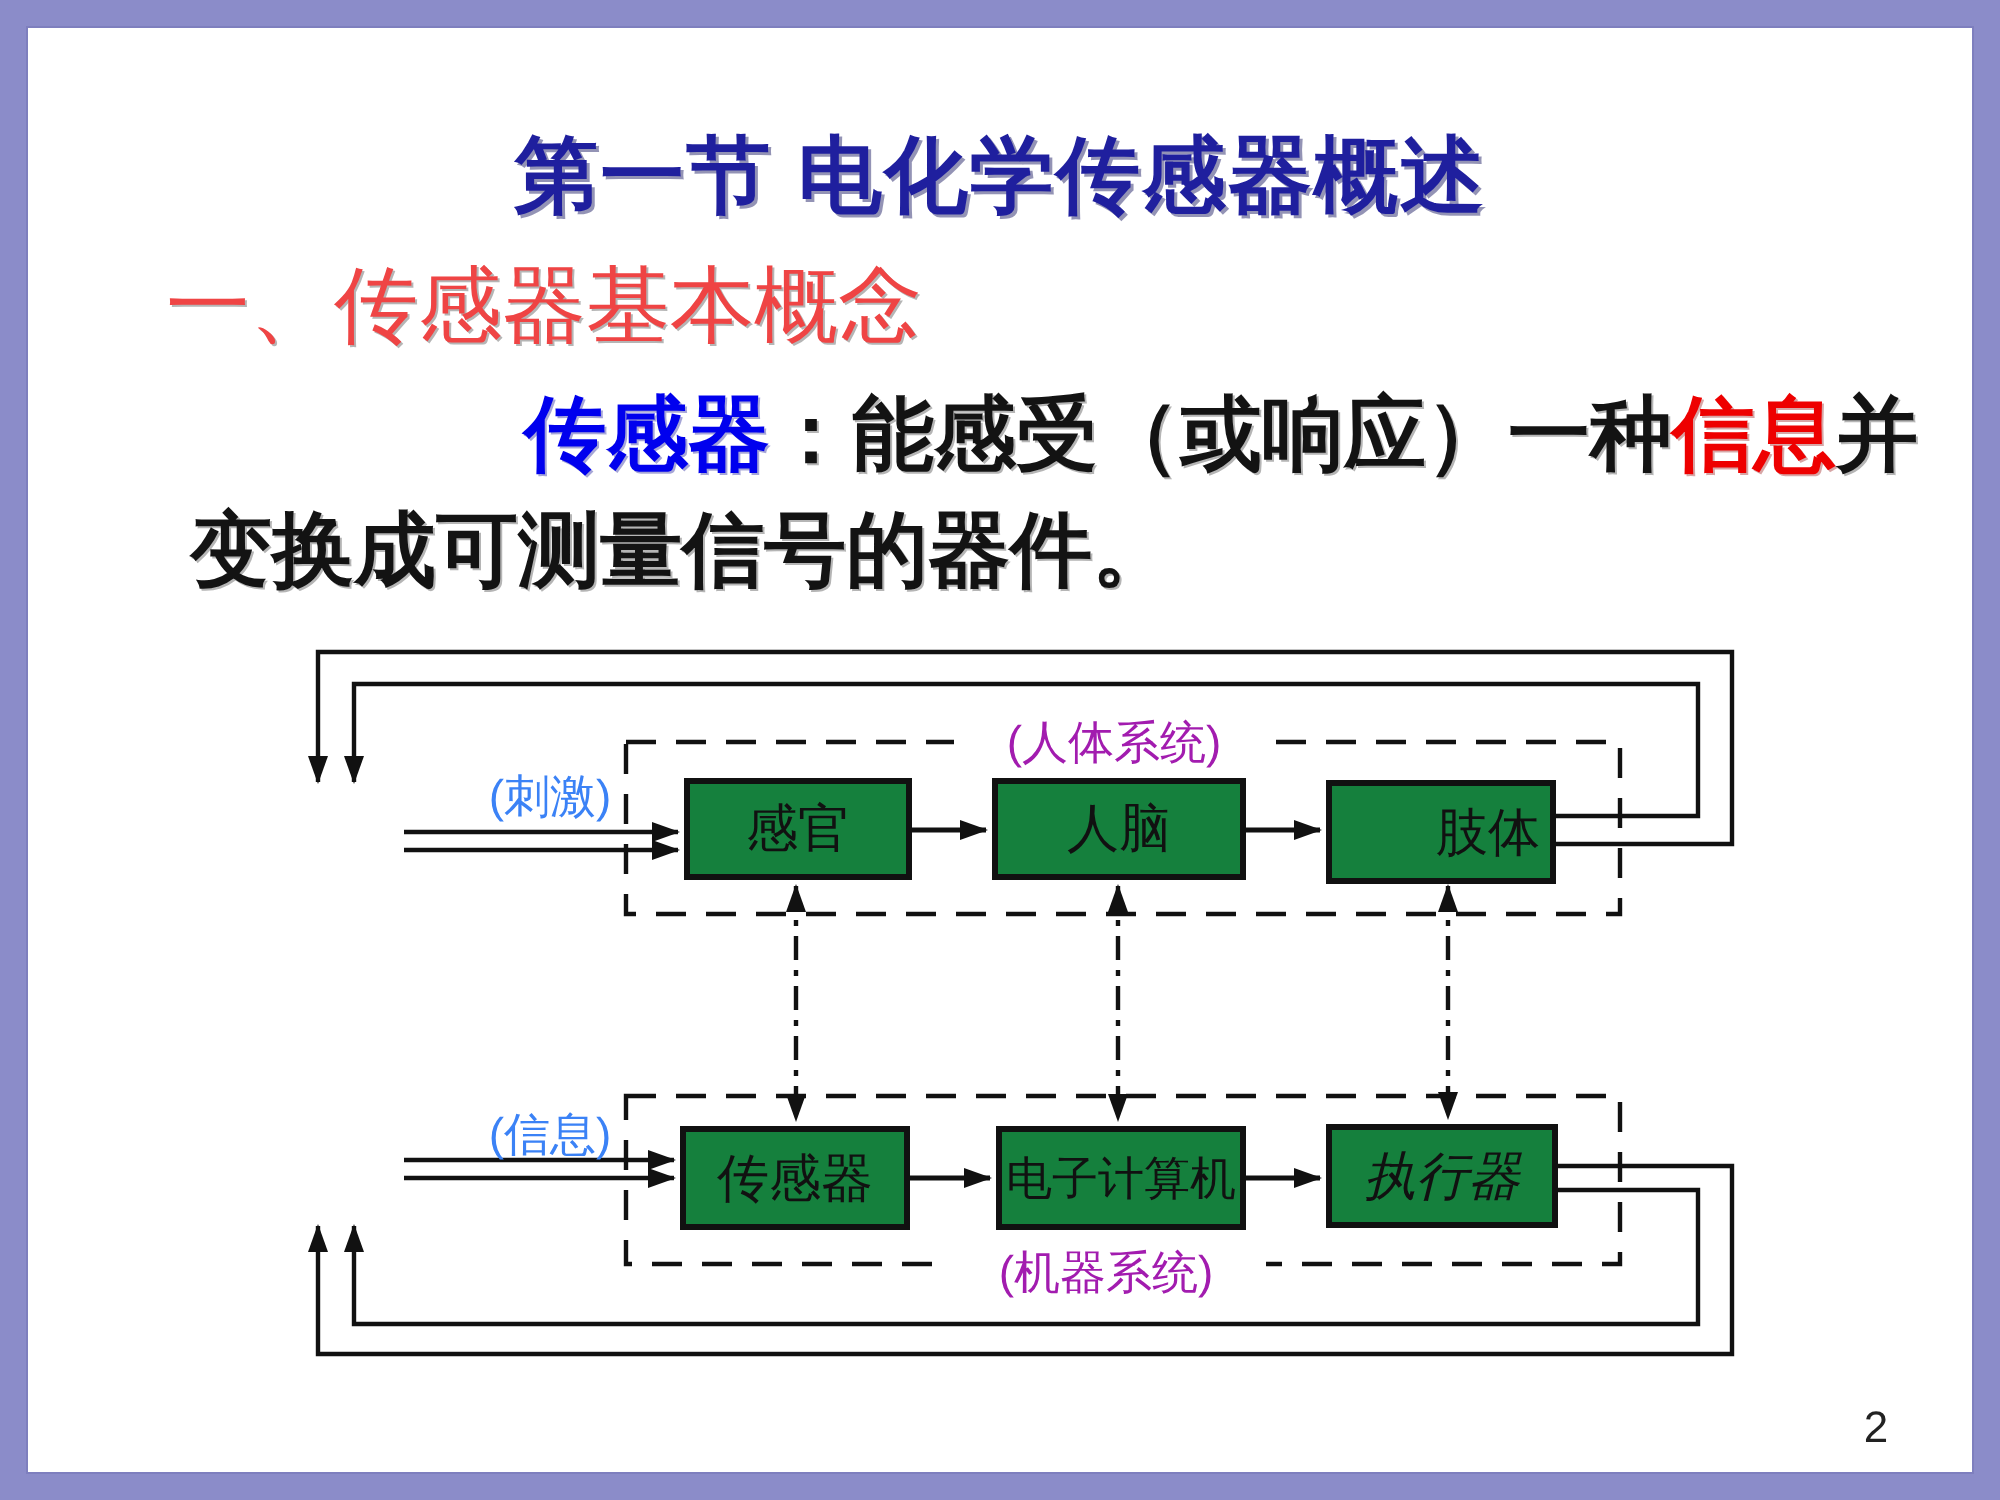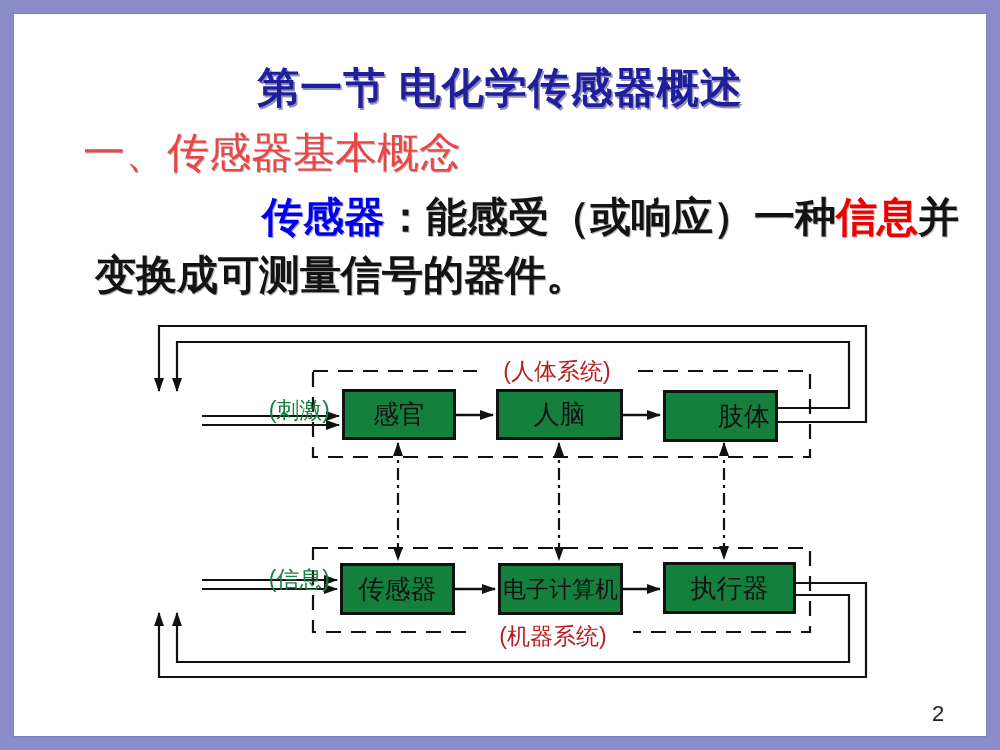--- a/index.html
+++ b/index.html
@@ -26,25 +26,25 @@
         justify-content:center;font-size:26px;color:#111;white-space:nowrap;
         box-sizing:border-box;}
   .dbox.small{font-size:23px;}
   .extbox{left:118px;top:380px;width:71px;height:216px;}
   .vtext{width:28px;word-break:break-all;line-height:39px;text-align:center;font-size:27px;}
   .b1{left:329px;top:376px;width:114px;height:51px;}
   .b2{left:483px;top:376px;width:127px;height:51px;}
   .b3{left:650px;top:377px;width:115px;height:52px;padding-left:47px;}
   .b4{left:327px;top:550px;width:115px;height:52px;}
   .b5{left:485px;top:550px;width:125px;height:52px;}
-  .b6{left:650px;top:549px;width:133px;height:52px;}
-  .flow-label{width:110px;text-align:right;font-size:23px;color:#15803d;white-space:nowrap;margin-top:12px;}
+  .b6{left:650px;top:549px;width:116px;height:52px;font-style:italic;}
+  .flow-label{width:110px;text-align:center;font-size:23px;color:#3b82f6;white-space:nowrap;}
   .stim{left:207px;top:370px;}
   .info{left:207px;top:539px;}
-  .sys-label{width:160px;text-align:center;font-size:23px;color:#b91c1c;background:#fff;
+  .sys-label{width:160px;text-align:center;font-size:23px;color:#a21caf;background:#fff;
              white-space:nowrap;line-height:24px;}
   .human-sys{left:464px;top:346px;}
   .machine-sys{left:460px;top:611px;}
 </style>
 </head>
 <body>
 
 <div class="slide">
 
   <div class="abs title">第一节 电化学传感器概述</div>

